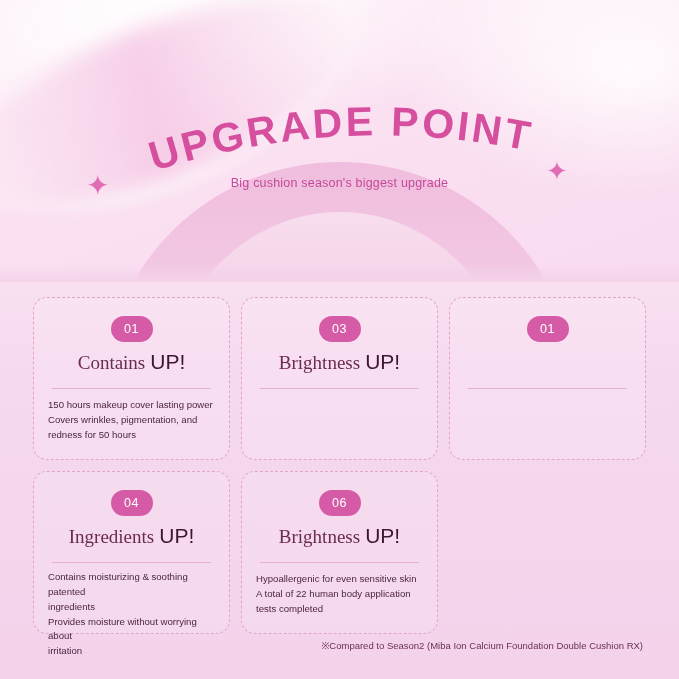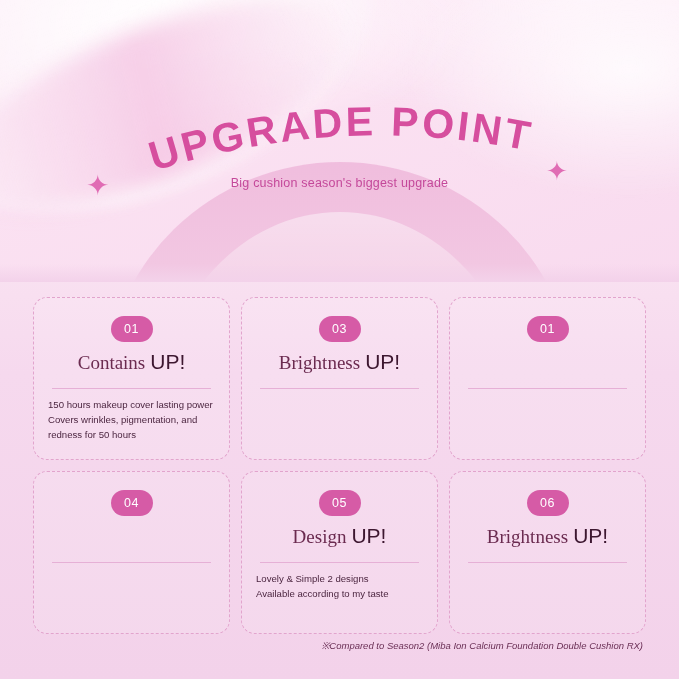--- a/index.html
+++ b/index.html
@@ -204,21 +204,20 @@
   .card-body div { white-space: pre-wrap; }
 
   .card.tall-body .card-body { top: 98px; }
 
   .footnote {
     position: absolute;
     right: 36px;
     bottom: 27px;
     font-size: 9.5px;
     color: #6b3056;
-    font-style: italic;
   }
 </style>
 </head>
 <body>
 
 <div class="page">
 
   <div class="hero">
     <div class="hero-bg"></div>
     <div class="swoosh swoosh-a"></div>
@@ -267,40 +266,43 @@
       <div class="divider"></div>
     </div>
 
     <div class="card">
       <div class="badge">01</div>
       <div class="divider"></div>
     </div>
 
     <div class="card tall-body">
       <div class="badge">04</div>
-      <div class="divider"></div>
-    </div>
-
-    <div class="card">
-      <div class="badge">05</div>
       <div class="card-title">
-        <span>Design</span><span class="up">UP!</span>
+        <span>Ingredients</span><span class="up">UP!</span>
       </div>
       <div class="divider"></div>
       <div class="card-body">
-        <div>Lovely &amp; Simple 2 designs
-Available according to my taste</div>
-      </div>
-    </div>
+        <div>Contains moisturizing &amp; soothing patented
+ingredients
+Provides moisture without worrying about
+irritation</div>
+      </div>
+    </div>
+
 
     <div class="card">
       <div class="badge">06</div>
       <div class="card-title">
         <span>Brightness</span><span class="up">UP!</span>
       </div>
       <div class="divider"></div>
+      <div class="card-body">
+        <div>Hypoallergenic for even sensitive skin
+A total of 22 human body application
+tests completed</div>
+      </div>
     </div>
 
   </div>
 
   <div class="footnote">※Compared to Season2 (Miba Ion Calcium Foundation Double Cushion RX)</div>
 
 </div>
 
 </body></html>

